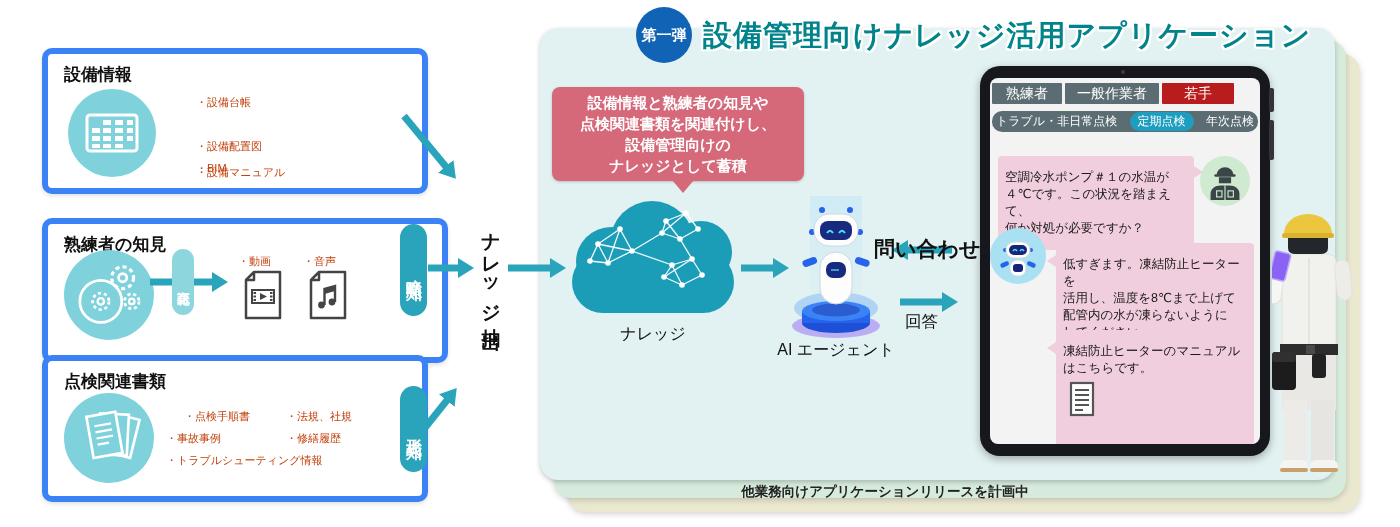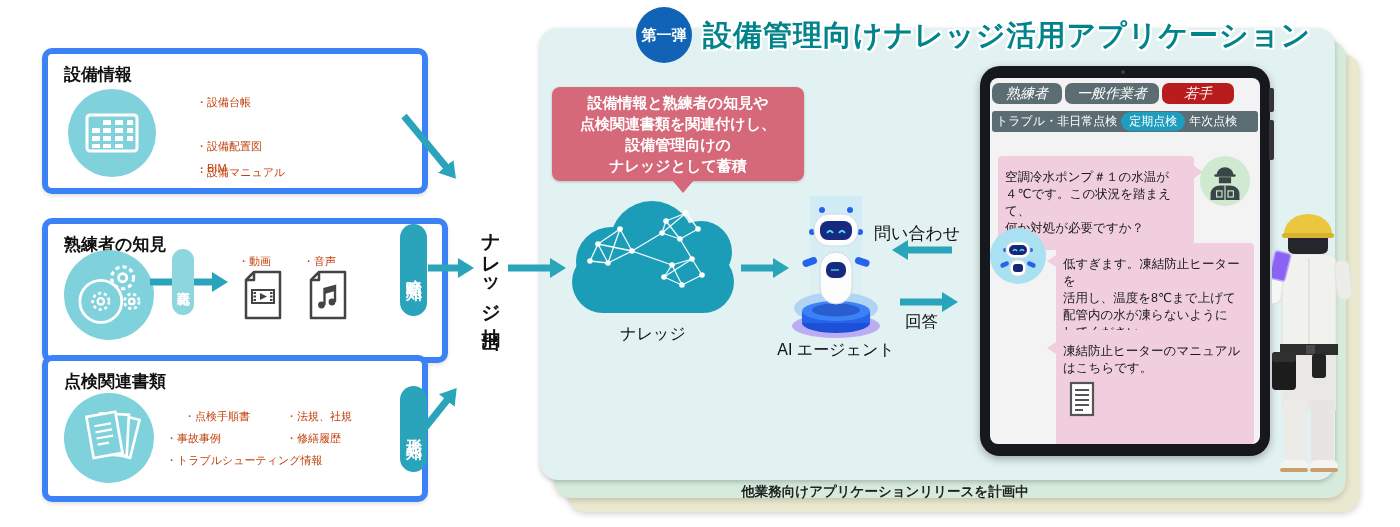--- a/index.html
+++ b/index.html
@@ -49,34 +49,34 @@
   #knowledge-label{left:575px;top:324px;width:156px;text-align:center;font-size:16px;color:#111;z-index:3;}
 
   
   #callout{left:552px;top:87px;width:248px;background:#d5697a;border-radius:8px;color:#fff;
     font-size:15px;font-weight:bold;line-height:21px;text-align:center;padding:5px 2px;z-index:5;box-shadow:0 1px 3px rgba(0,0,0,.2);}
   #callout-tail{position:absolute;left:120px;bottom:-12px;width:0;height:0;
     border-left:11px solid transparent;border-right:11px solid transparent;border-top:13px solid #d5697a;}
 
   
   #agent-label{left:766px;top:340px;width:140px;text-align:center;font-size:16px;color:#111;z-index:4;}
-  #inquiry-label{left:874px;top:222px;font-size:17px;color:#111;z-index:4;}
+  #inquiry-label{left:874px;top:235px;font-size:21px;color:#111;z-index:4;font-weight:bold;}
   #answer-label{left:905px;top:311px;font-size:16.5px;color:#111;z-index:4;}
 
   
   #tablet{left:980px;top:66px;width:290px;height:390px;background:#17171e;border-radius:20px;z-index:6;box-shadow:0 3px 8px rgba(0,0,0,.3);}
   #tablet-camera{left:141px;top:4px;width:4px;height:4px;border-radius:50%;background:#3c3c46;}
   .side-btn{position:absolute;background:#33333c;border-radius:2px;}
   #tablet-screen{left:10px;top:12px;width:270px;height:366px;background:#f3f3f3;border-radius:8px;overflow:hidden;}
 
   .tab-row{position:absolute;left:2px;top:5px;display:flex;gap:3px;}
-  .utab{height:21px;line-height:21px;text-align:center;color:#fff;font-size:14px;background:#5b6d72;border-radius:7px;font-style:italic;}
+  .utab{height:21px;line-height:21px;text-align:center;color:#fff;font-size:14px;background:#5b6d72;border-radius:1px;}
   .utab.active{background:#b91c1c;}
-  #mode-bar{position:absolute;left:2px;top:33px;width:258px;height:21px;background:#5b6d72;border-radius:3px;
-    display:flex;align-items:center;gap:4px;padding:0 4px;color:#fff;font-size:12px;}
+  #mode-bar{position:absolute;left:2px;top:33px;width:258px;height:21px;background:#5b6d72;border-radius:10px;
+    display:flex;align-items:center;gap:4px;padding:0 4px;color:#fff;font-size:12px;justify-content:space-between;}
   .mode-active{background:#1f9dbe;border-radius:10px;padding:1px 8px;}
 
   .bubble{position:absolute;background:#f1cede;border-radius:4px;color:#1a1a1a;font-size:12.5px;line-height:17px;padding:13px 7px;}
   .tail-r{position:absolute;right:-9px;top:10px;width:0;height:0;border-top:6px solid transparent;border-bottom:6px solid transparent;border-left:9px solid #f1cede;}
   .tail-l{position:absolute;left:-9px;top:12px;width:0;height:0;border-top:6px solid transparent;border-bottom:6px solid transparent;border-right:9px solid #f1cede;}
   .avatar{position:absolute;border-radius:50%;display:flex;align-items:center;justify-content:center;}
 
   svg{display:block;}
   #arrow-overlay{left:0;top:0;z-index:3;pointer-events:none;}
   #robot-main{left:786px;top:196px;z-index:4;}

